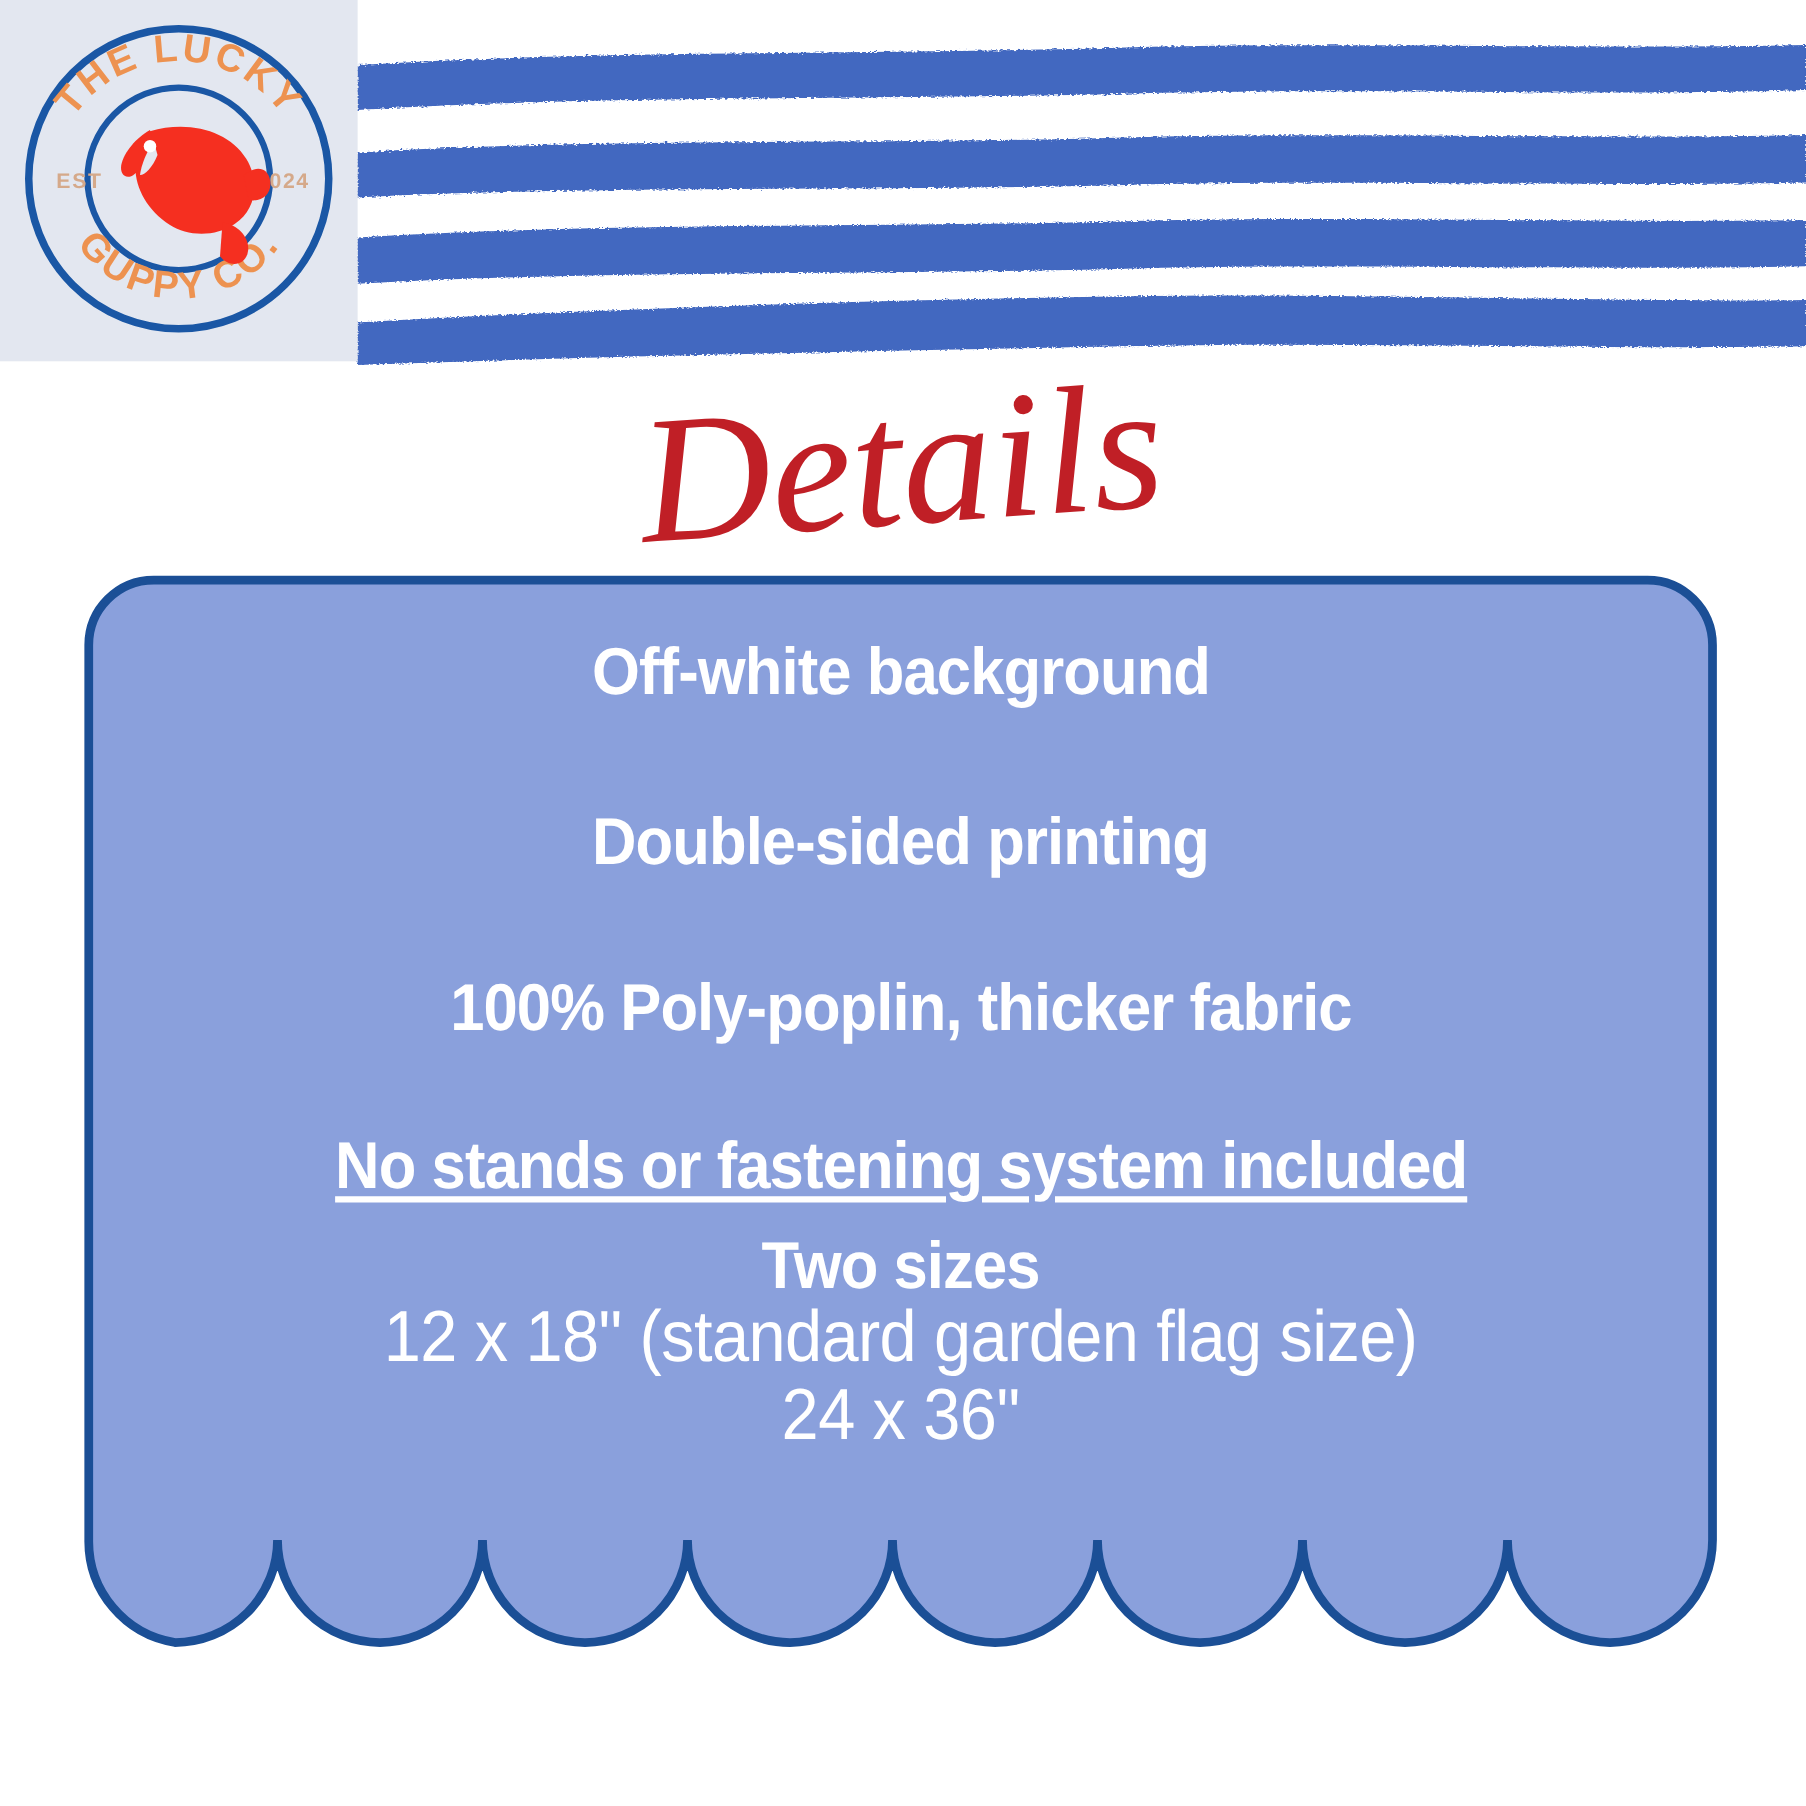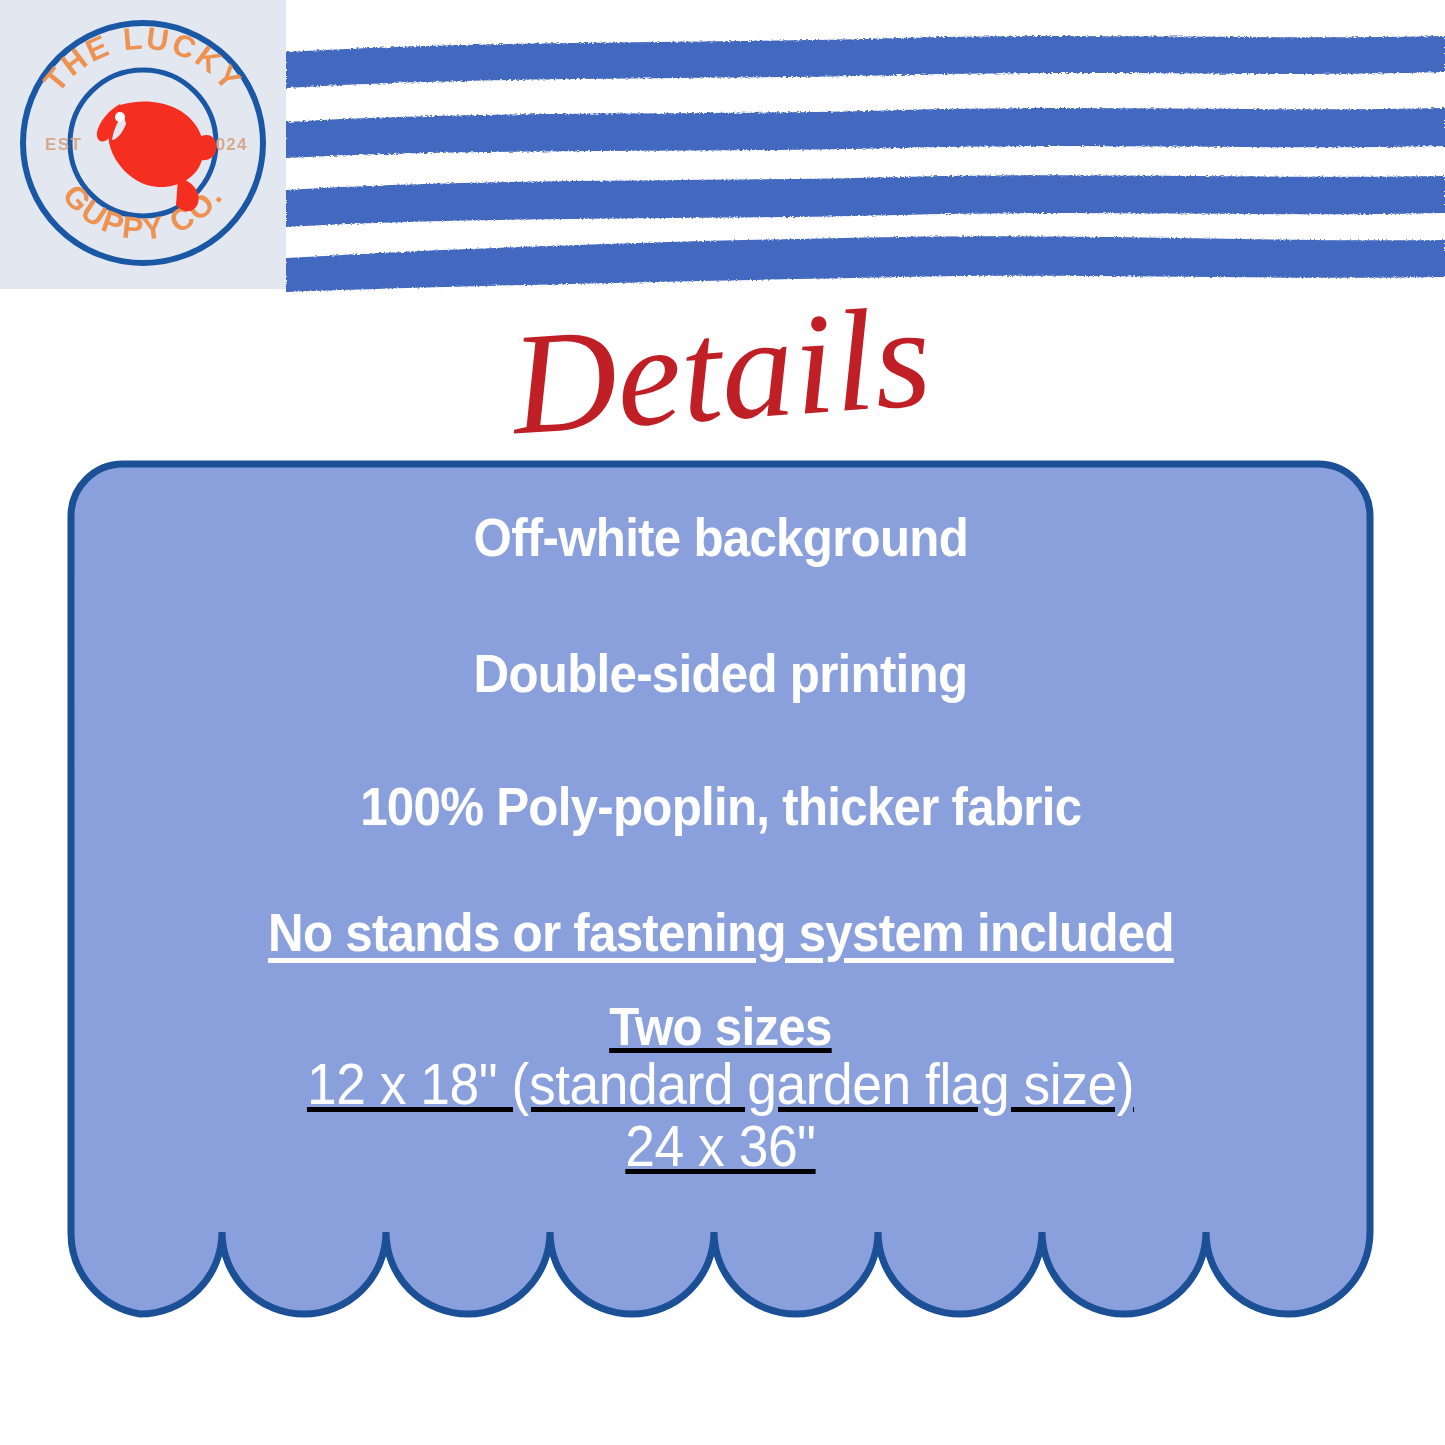--- a/index.html
+++ b/index.html
@@ -78,22 +78,21 @@
   .sp-4 { height: 22px; }
 
   .bullet.underlined {
     text-decoration: underline;
     text-decoration-thickness: 5px;
     text-underline-offset: 7px;
   }
 
   .sizes-block {
     text-align: center;
-    margin-top: 17px;
-    text-decoration: underline;
+    margin-top: 3px;
   }
   .sizes-heading {
     color: #ffffff;
     font-family: "Liberation Sans Narrow", "Liberation Sans", sans-serif;
     font-weight: bold;
     font-size: 53px;
     letter-spacing: -0.8px;
     line-height: 1.0;
     transform: scaleX(0.93);
     white-space: nowrap;

